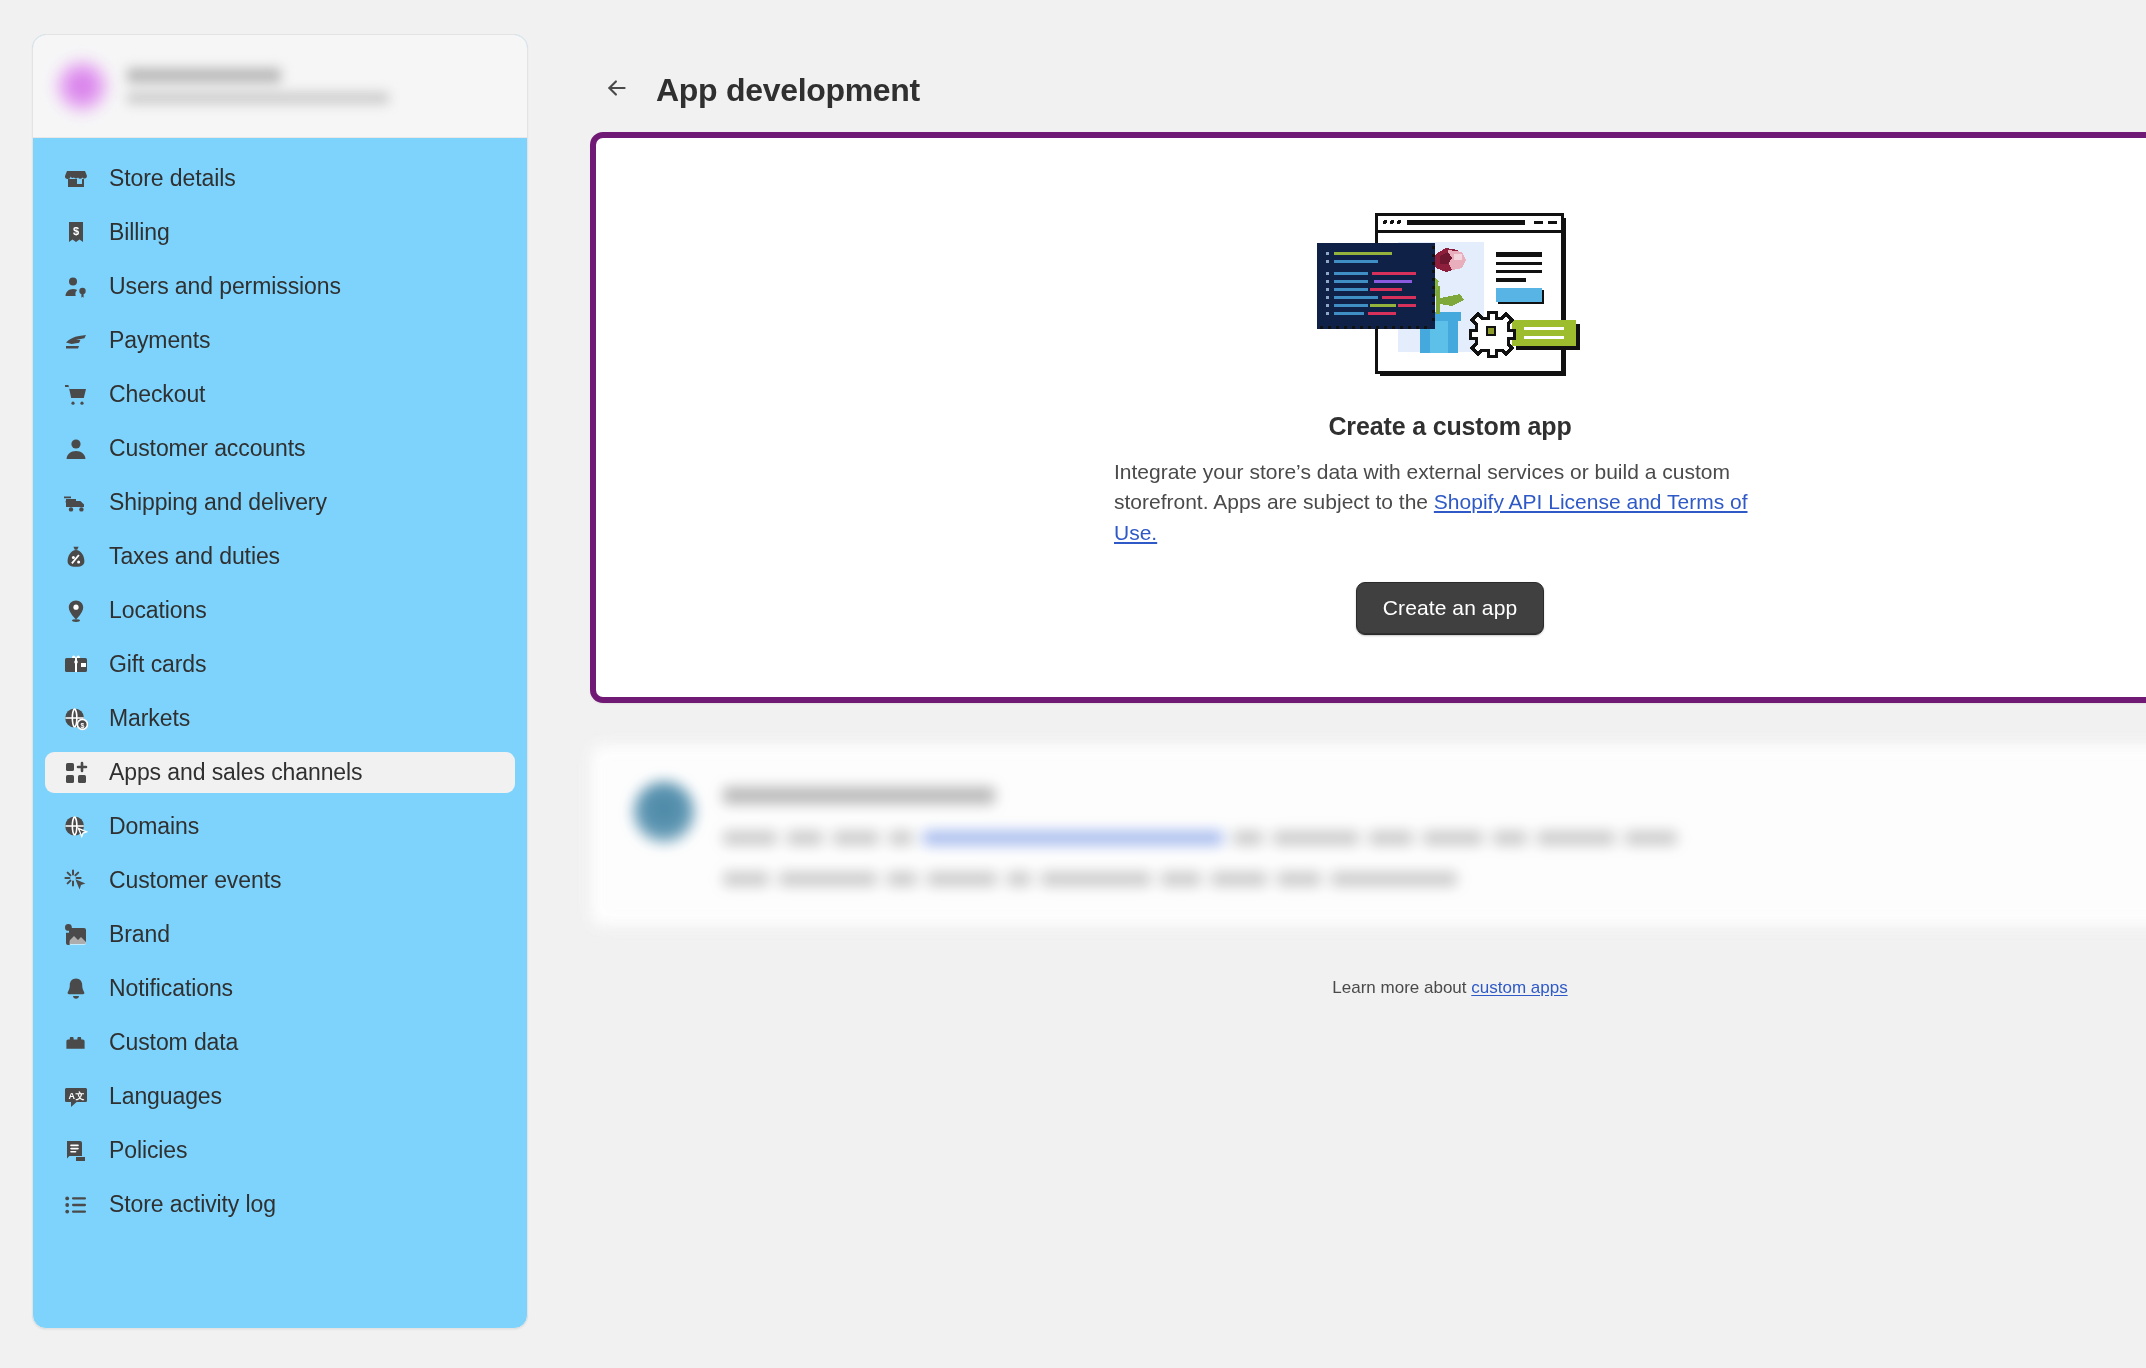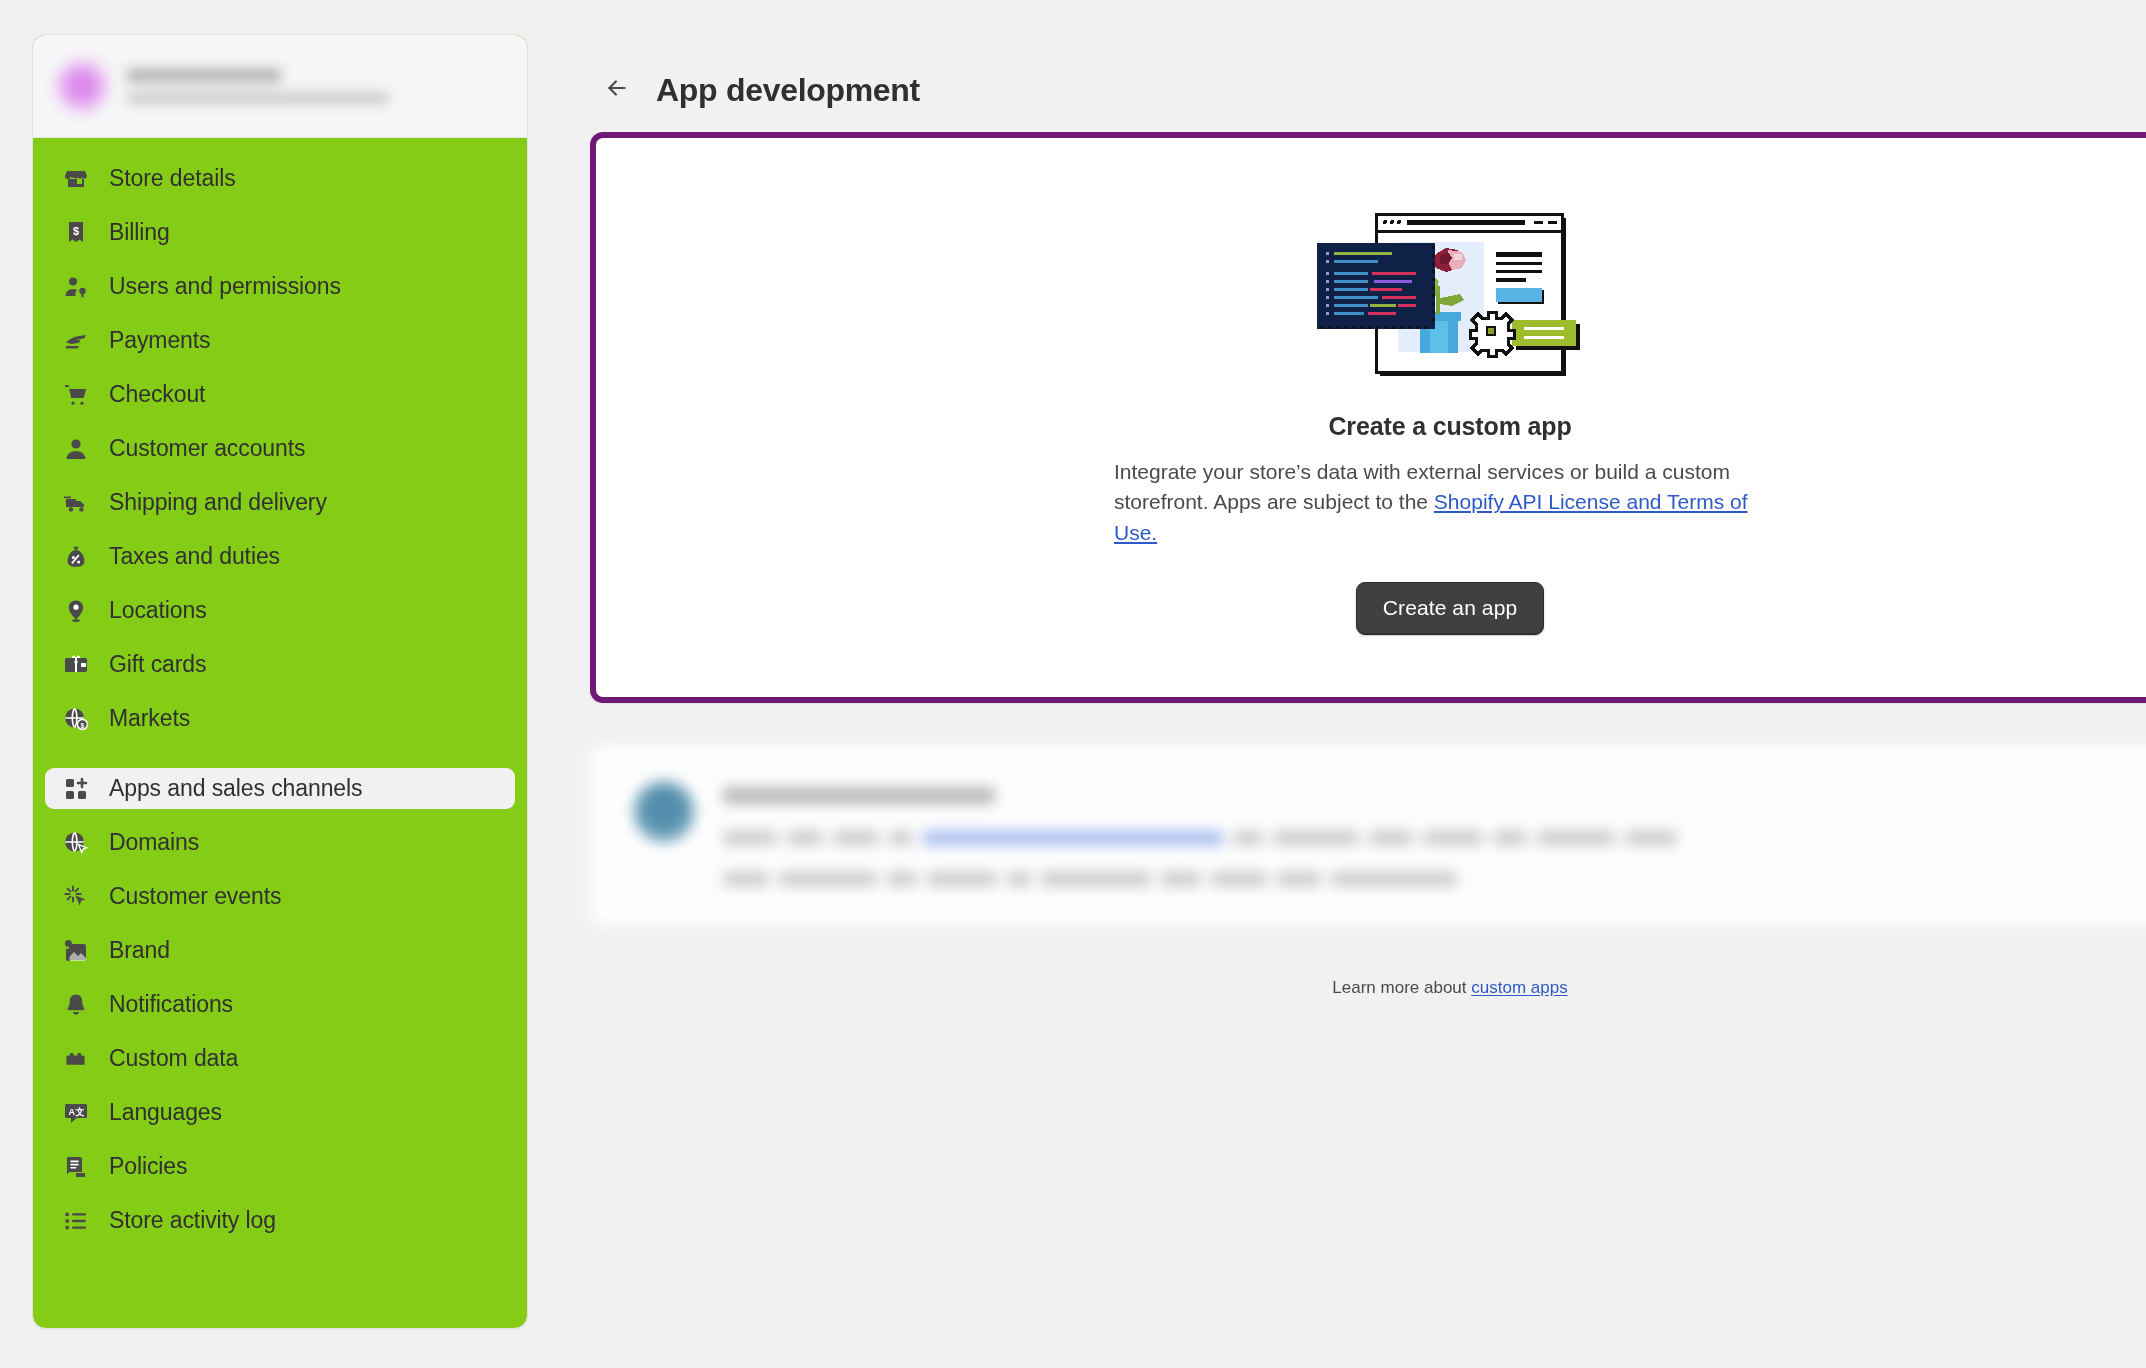--- a/index.html
+++ b/index.html
@@ -24,21 +24,21 @@
     align-items: flex-start;
   }
 
   
   .sidebar {
     position: absolute;
     left: 32px;
     top: 34px;
     width: 496px;
     height: 1295px;
-    background: #84cc16;
+    background: #7dd3fc;
     border-radius: 14px;
     border: 1px solid #e3e3e3;
     box-shadow: 0 1px 2px rgba(0,0,0,0.05);
     overflow: hidden;
     display: flex;
     flex-direction: column;
   }
 
   .store-header {
     height: 103px;
@@ -96,21 +96,21 @@
     margin-bottom: 13px;
     padding: 0 16px 0 18px;
     border-radius: 9px;
     cursor: pointer;
     color: #303030;
     font-size: 23px;
     line-height: 1;
     letter-spacing: -0.1px;
     user-select: none;
   }
-  .nav-item.active { background: #f1f1f1; margin-top: 16px; }
+  .nav-item.active { background: #f1f1f1; }
 
   .nav-icon {
     width: 26px;
     height: 26px;
     flex: 0 0 auto;
     display: flex;
     align-items: center;
     justify-content: center;
     color: #4a4a4a;
   }

